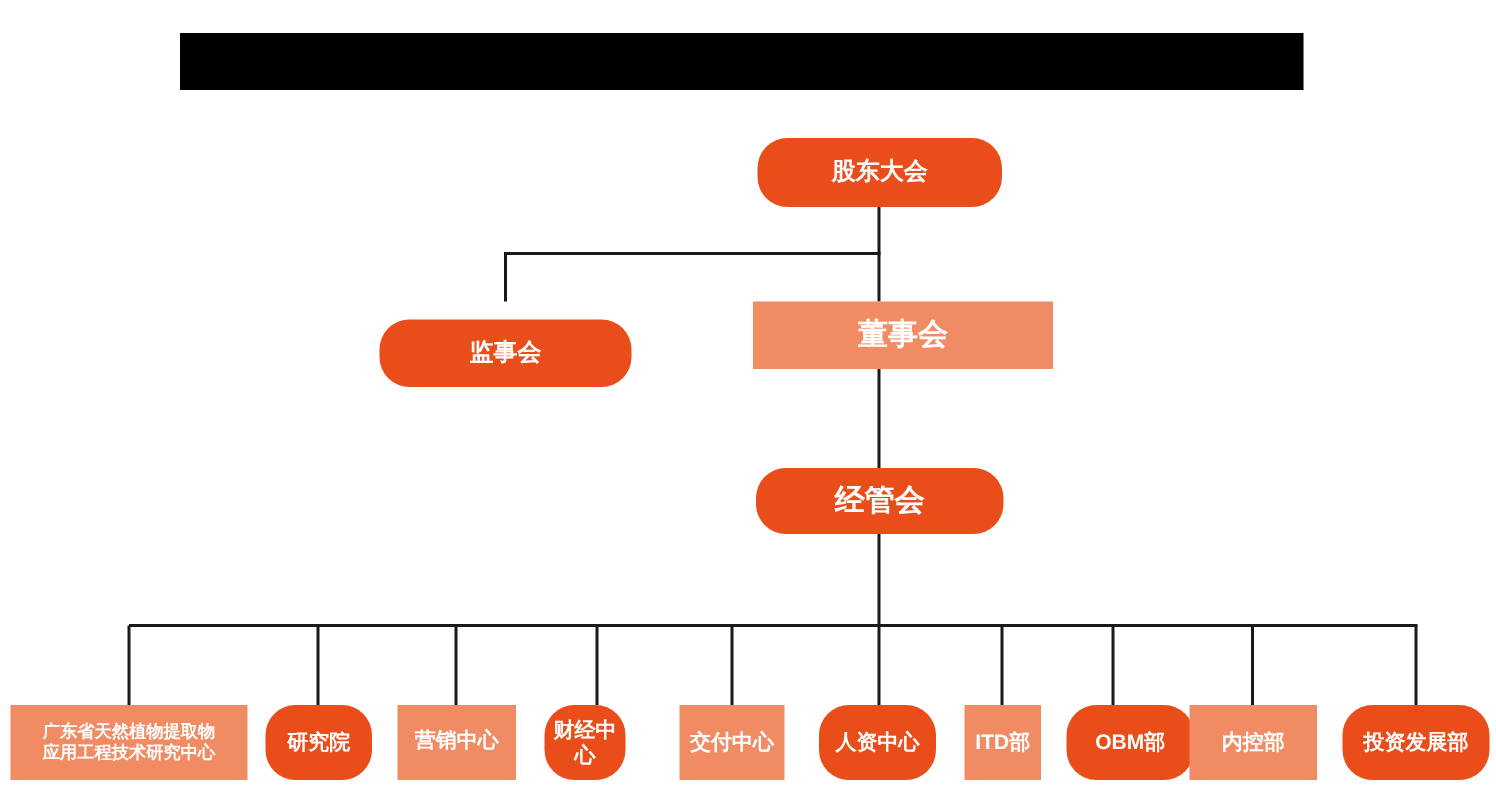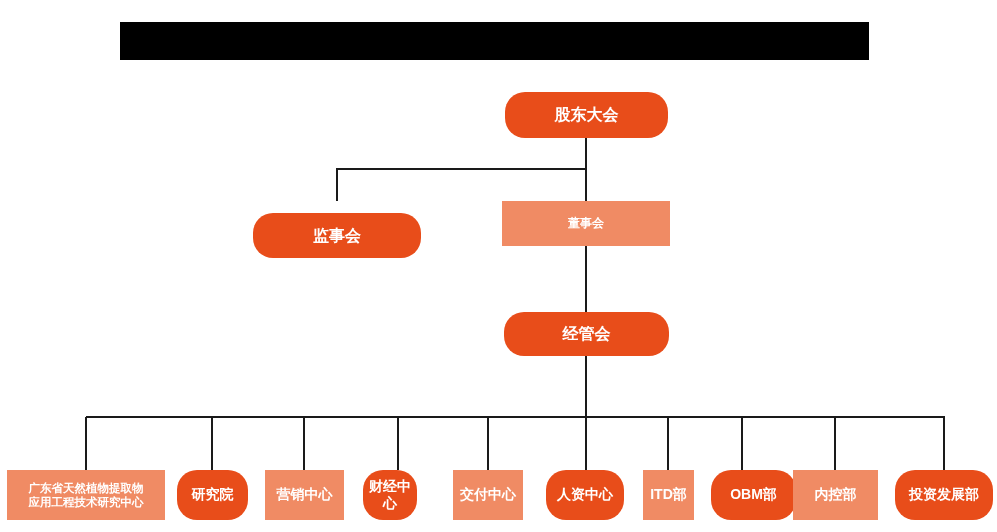--- a/index.html
+++ b/index.html
@@ -28,23 +28,23 @@
     box-sizing: border-box;
     line-height: 1.25;
   }
   .node.primary   { background: var(--color-primary,   #e84d1a); border-radius: 20px; }
   .node.secondary { background: var(--color-secondary, #f08b64); }
 
   
   .n-root  { left: 505px; top:  92px; width: 163px; height: 46px; font-size: 16px; }
   
   .n-sup   { left: 253px; top: 201px; width: 168px; height: 45px; font-size: 16px; margin-top: 12px; }
-  .n-board { left: 502px; top: 201px; width: 168px; height: 45px; font-size: 12px; }
+  .n-board { left: 502px; top: 201px; width: 200px; height: 45px; font-size: 20px; }
   
-  .n-mgmt  { left: 504px; top: 312px; width: 165px; height: 44px; font-size: 16px; }
+  .n-mgmt  { left: 504px; top: 312px; width: 165px; height: 44px; font-size: 20px; }
 
   
   .dept { top: 470px; height: 50px; font-size: 14px; }
   .d0 { left:   7px; width: 158px; font-size: 11.5px; padding: 0 17px; }
   .d1 { left: 177px; width:  71px; }
   .d2 { left: 265px; width:  79px; font-family: Liberation Serif, serif; }
   .d3 { left: 363px; width:  54px; }
   .d4 { left: 453px; width:  70px; }
   .d5 { left: 546px; width:  78px; }
   .d6 { left: 643px; width:  51px; }

